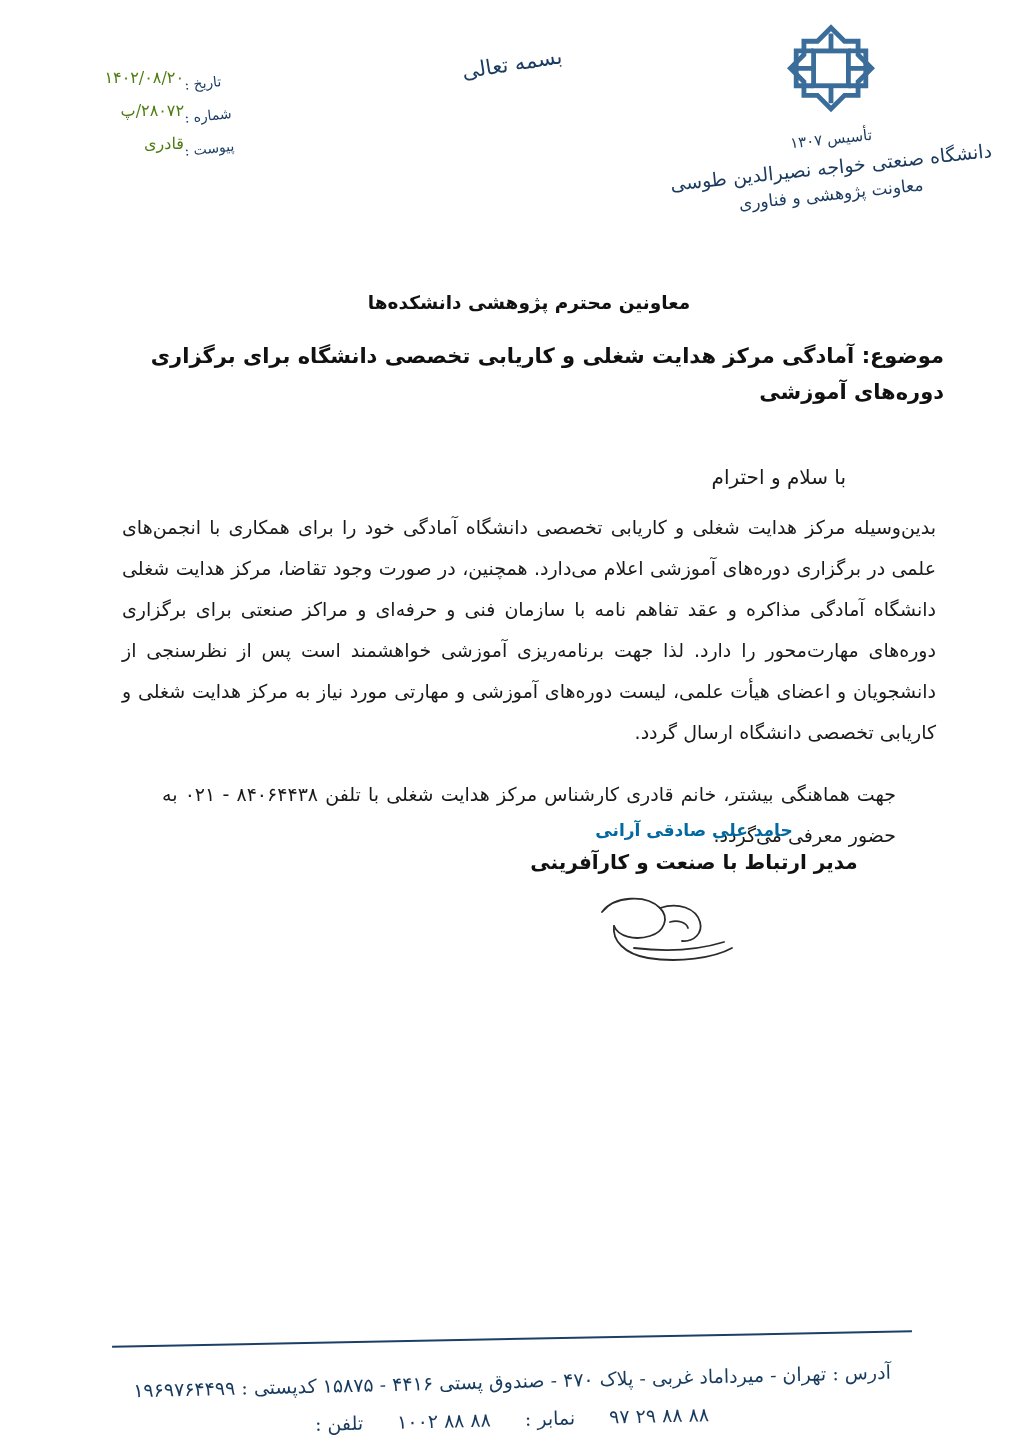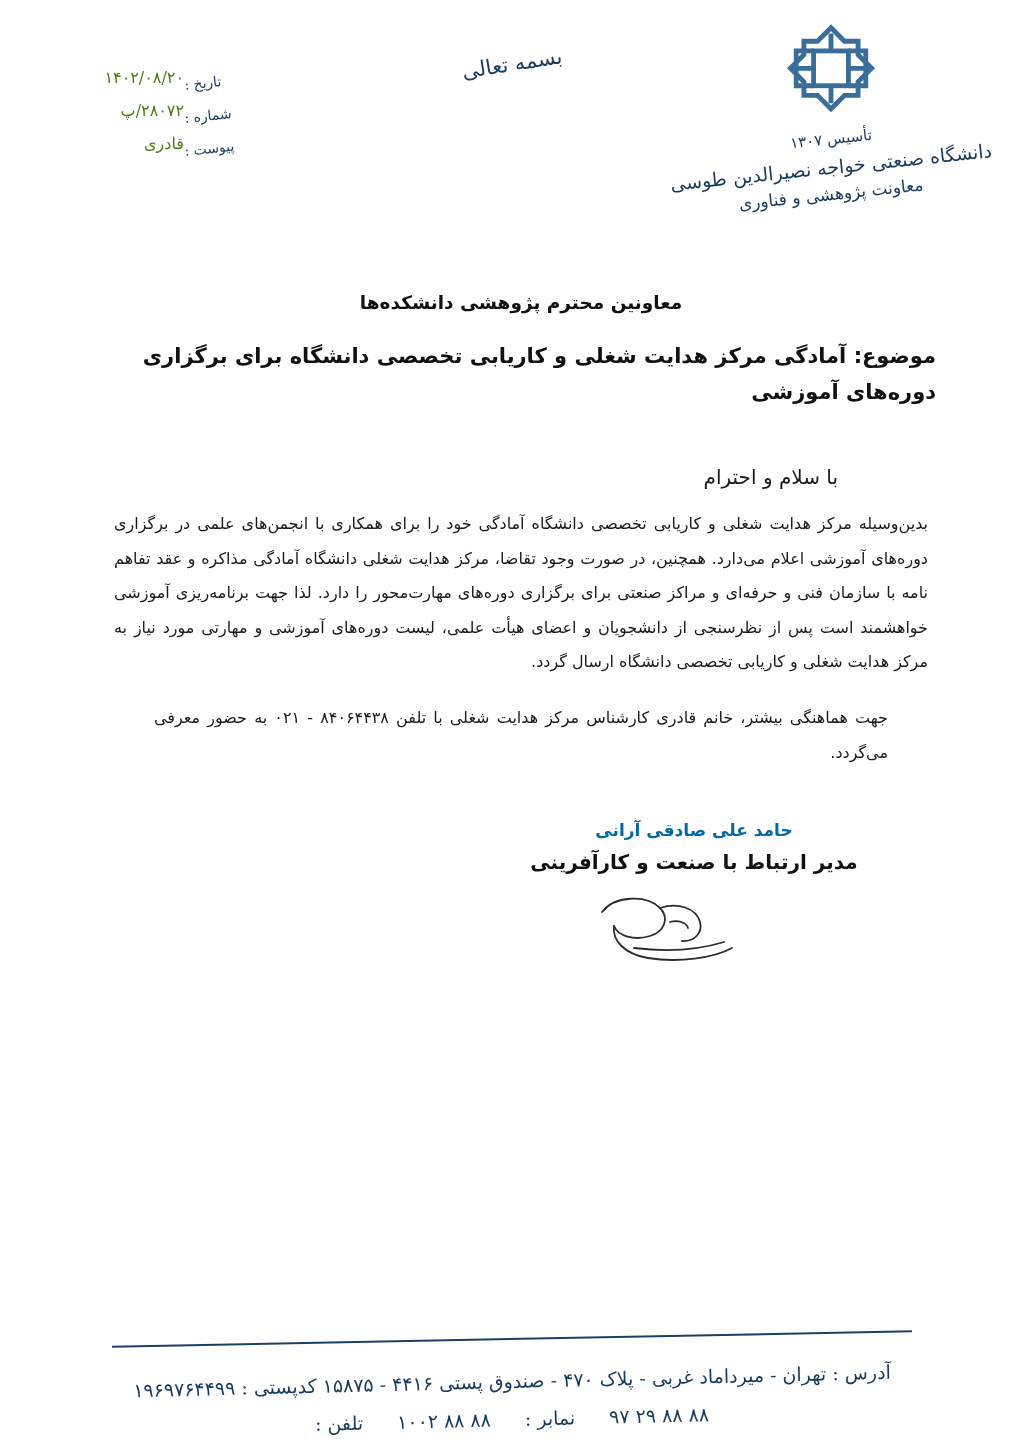--- a/index.html
+++ b/index.html
@@ -105,21 +105,21 @@
     font-size: 17px;
     color: #193a5e;
     margin-top: 6px;
     transform: rotate(-6deg);
   }
 
   
   .doc-body {
     position: absolute;
     top: 292px;
-    right: 88px;
+    right: 80px;
     width: 830px;
     direction: rtl;
     text-align: right;
     font-family: "DejaVu Sans", sans-serif;
   }
   .addressee {
     font-size: 18.5px;
     font-weight: bold;
     text-align: center;
     color: #111;
@@ -132,21 +132,21 @@
     color: #111;
     line-height: 1.7;
     margin-bottom: 55px;
   }
   .salutation {
     font-size: 20px;
     margin-right: 98px;
     margin-bottom: 18px;
   }
   .para {
-    font-size: 16px;
+    font-size: 19px;
     line-height: 2.15;
     text-align: justify;
     text-align-last: right;
     margin: 0 0 22px 0;
     padding: 0 8px 0 8px;
   }
   .para-indent {
     text-indent: 0;
   }
   .para-last {

